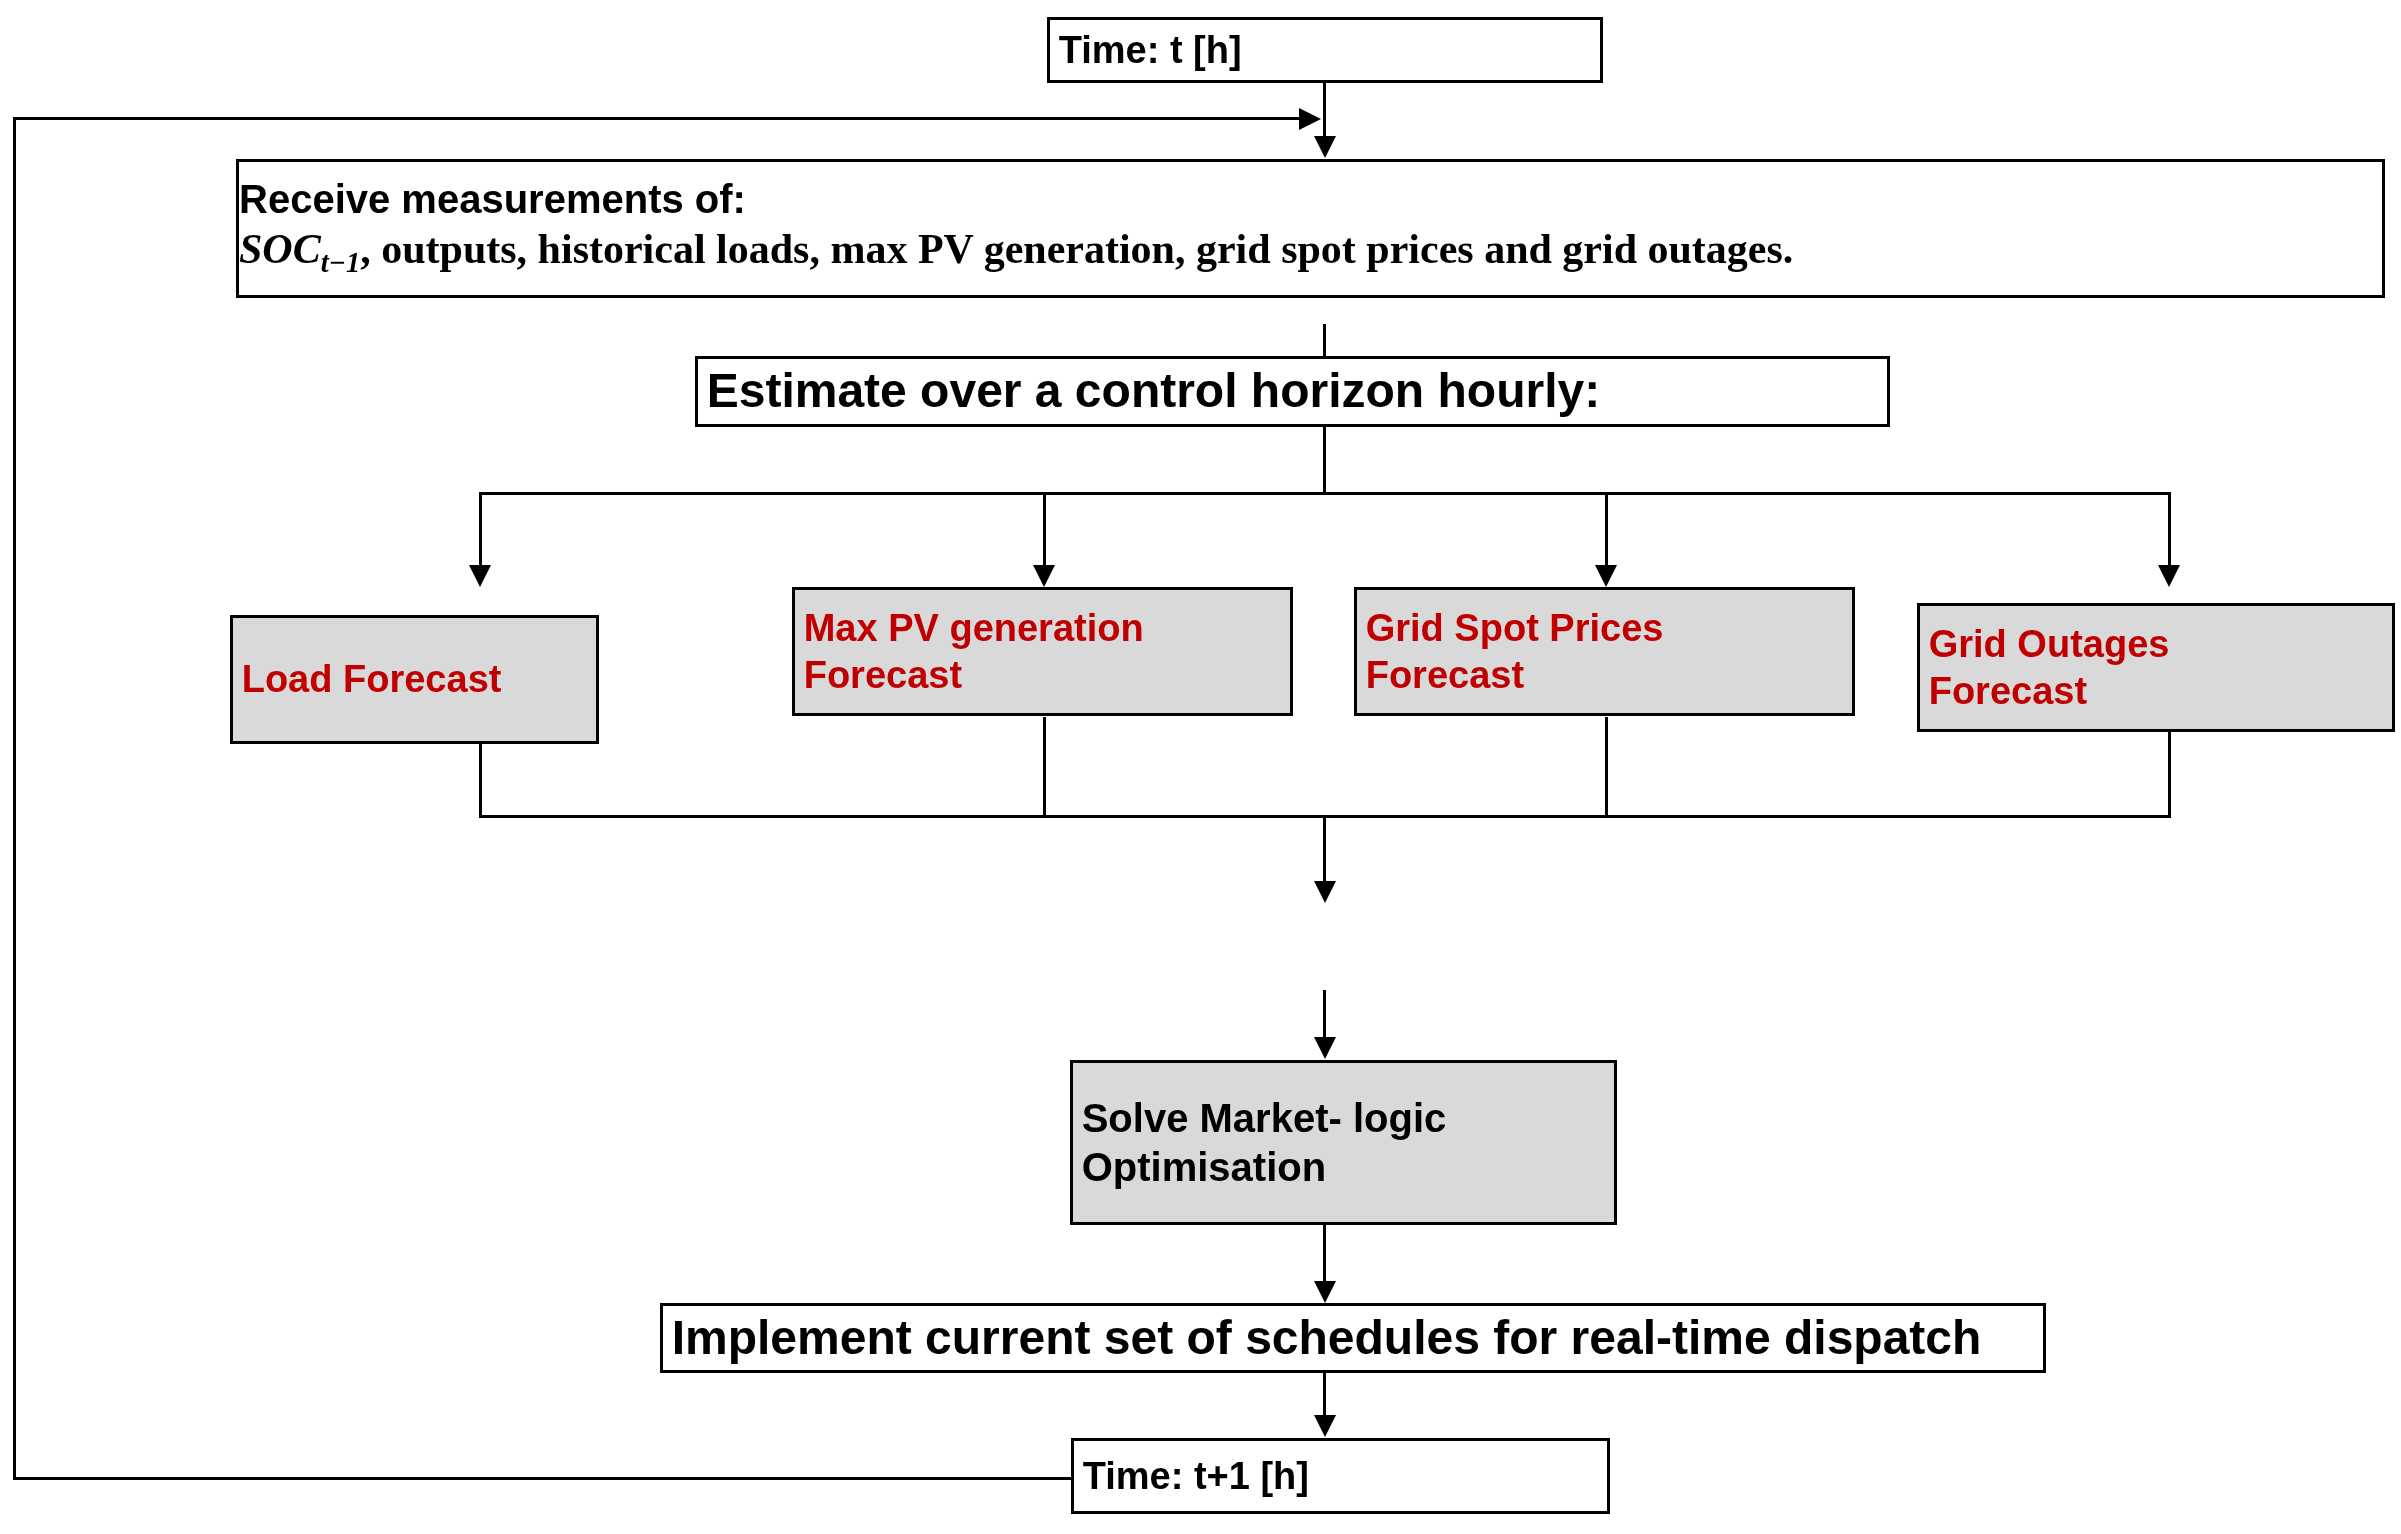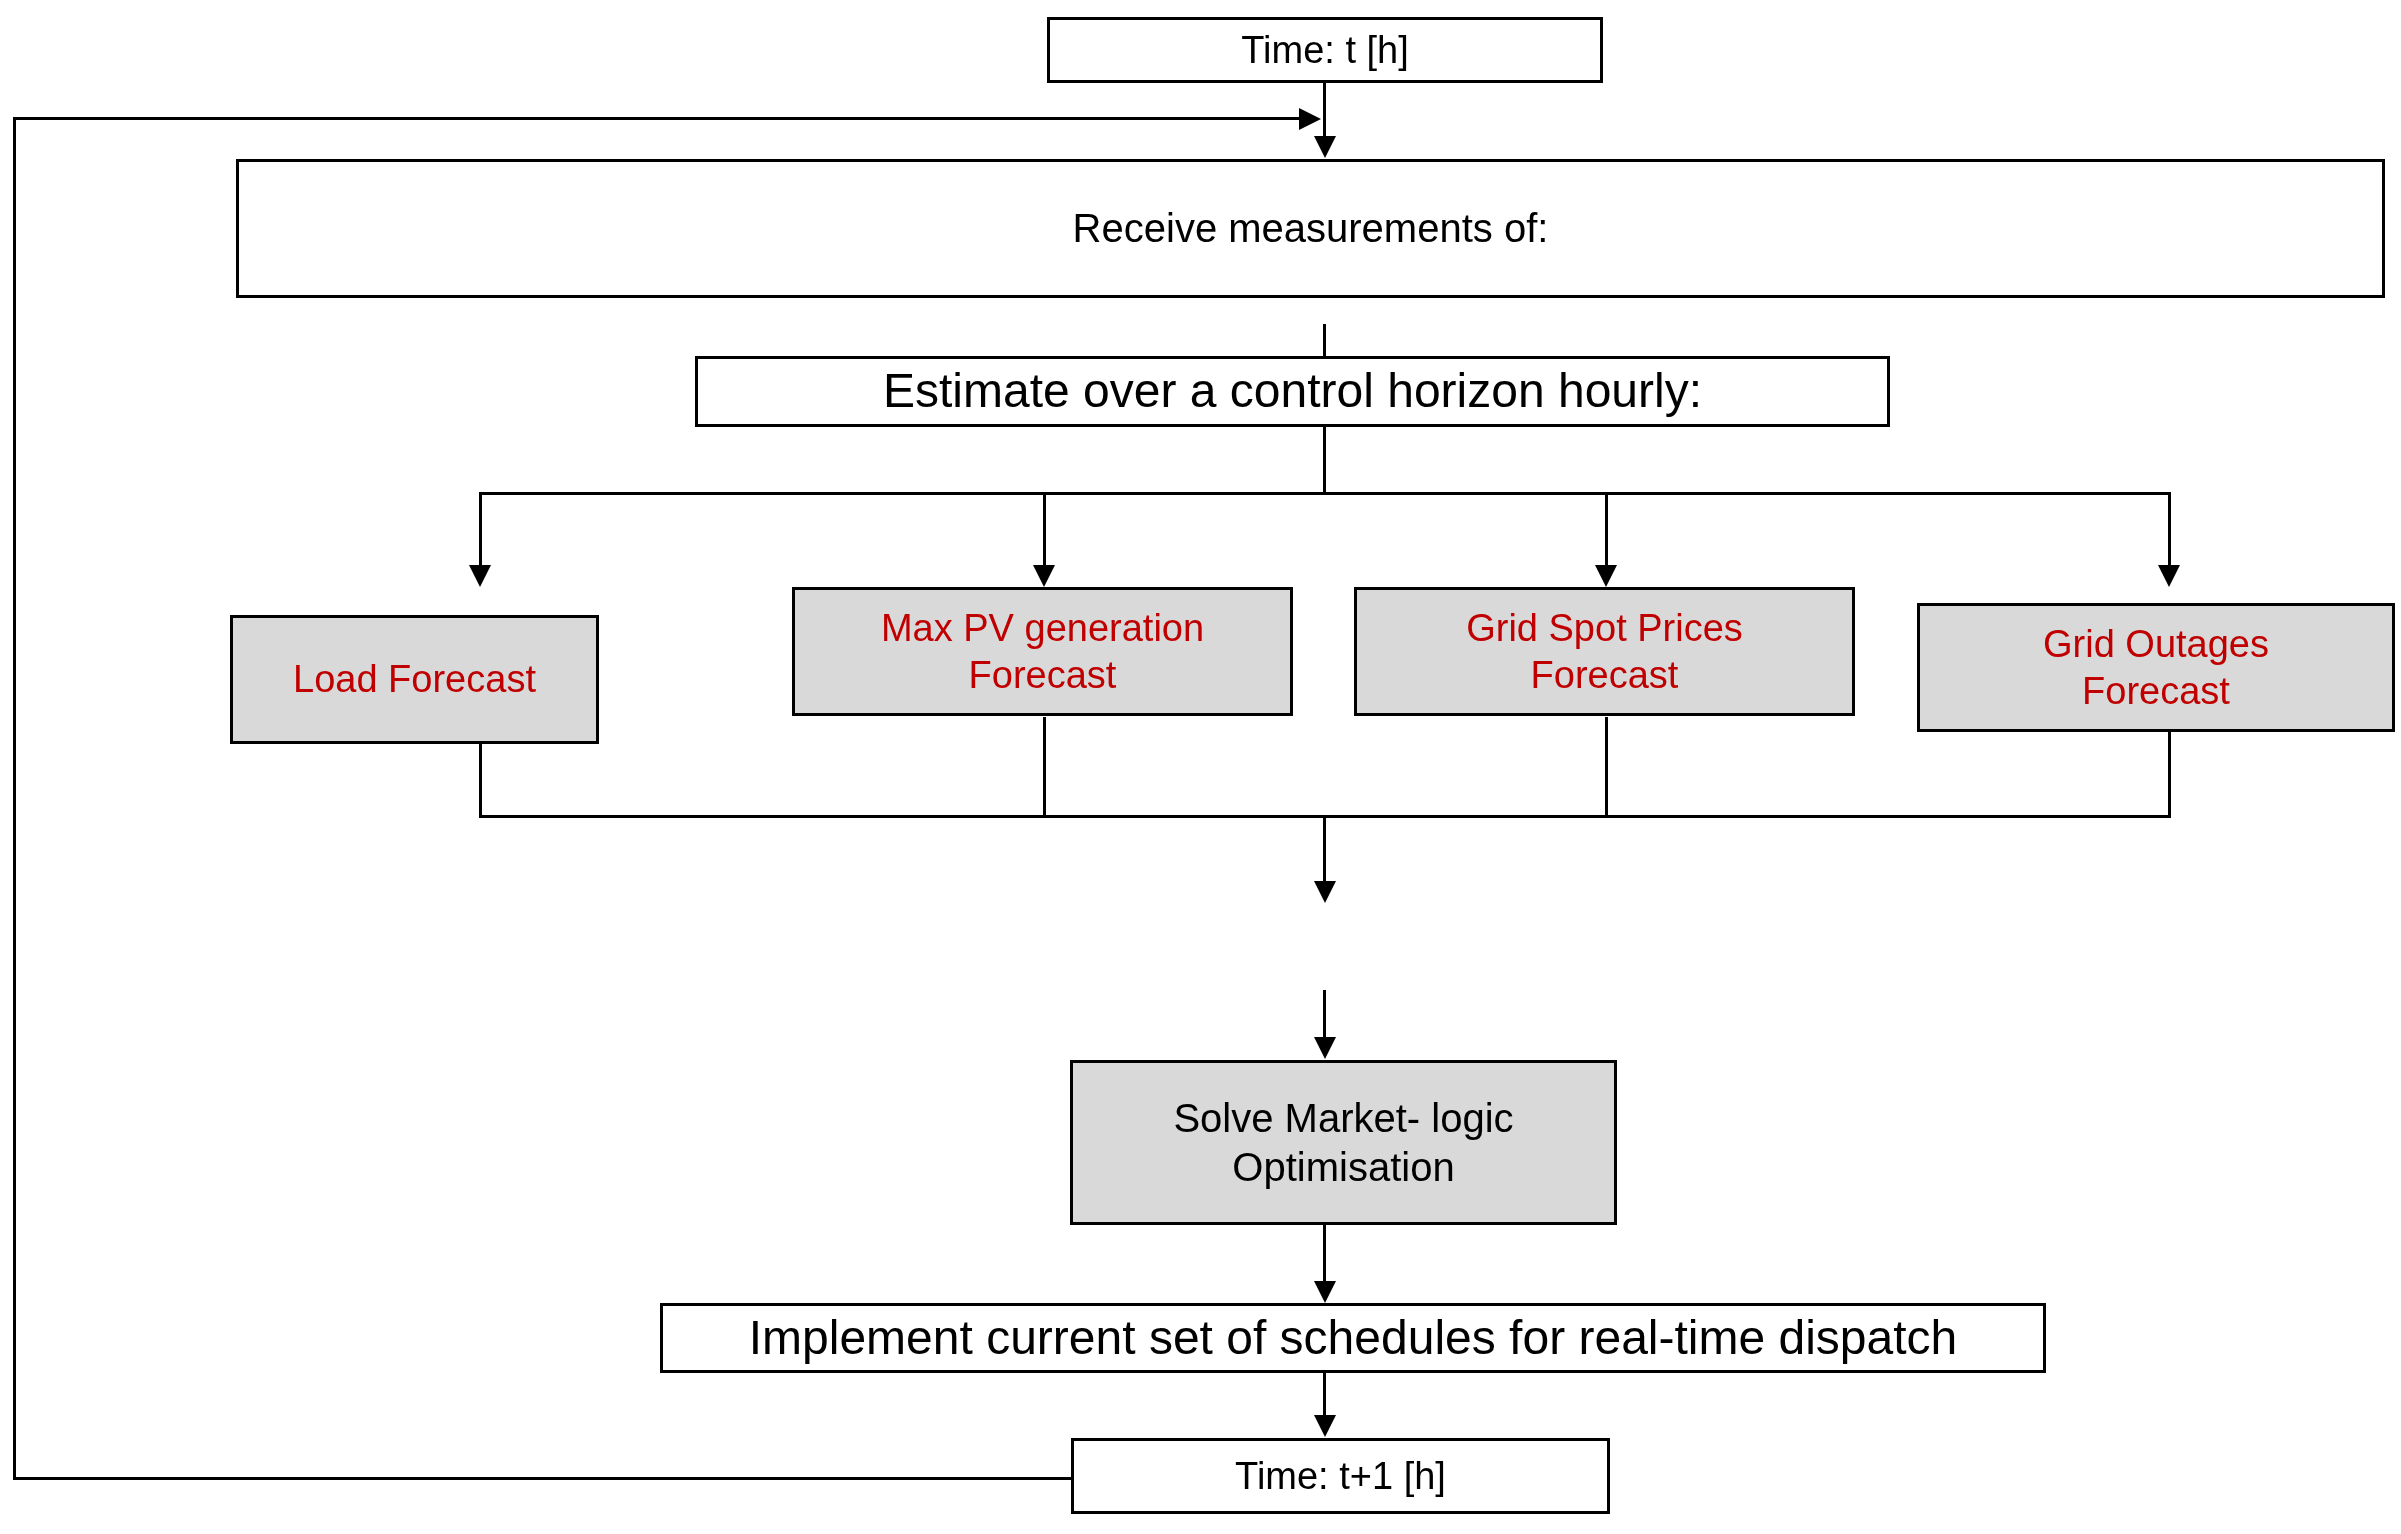--- a/index.html
+++ b/index.html
@@ -15,25 +15,25 @@
     background: #ffffff;
     overflow: hidden;
     font-family: "Liberation Sans", sans-serif;
   }
   .node {
     position: absolute;
     box-sizing: border-box;
     display: flex;
     align-items: center;
     justify-content: center;
-    text-align: center;
     border: 3.5px solid #000000;
     background: #ffffff;
     line-height: 1.22;
     color: #000000;
+    font-weight: bold;
   }
   .node.gray {
     background: #d9d9d9;
   }
   .node.redtext {
     color: #C00000;
   }
   .label {
     display: block;
     width: 100%;
@@ -135,20 +135,21 @@
 
   <div class="vline" style="left:1323px; top:1373px; height:43px;"></div>
   <div class="arrow-down" style="left:1314px; top:1415px;"></div>
 
   <div class="node fs-time" style="left:1047px; top:17.4px; width:556px; height:66px;">
     <span class="label">Time: t [h]</span>
   </div>
 
   <div class="node" style="left:236px; top:159px; width:2149px; height:139px; flex-direction:column;">
     <span class="label fs-body">Receive measurements of:</span>
+    <span class="label serif-line"><span class="mathit">SOC</span><span class="sub">t−1</span><span>, outputs, historical loads, max PV generation, grid spot prices and grid outages.</span></span>
   </div>
 
   <div class="node fs-small" style="left:695px; top:356px; width:1195px; height:71px;">
     <span class="label">Estimate over a control horizon hourly:</span>
   </div>
 
   <div class="node gray redtext fs-fc" style="left:230px; top:587px; width:369px; height:129px;margin-top:28px;">
     <span class="label">Load Forecast</span>
   </div>
 

